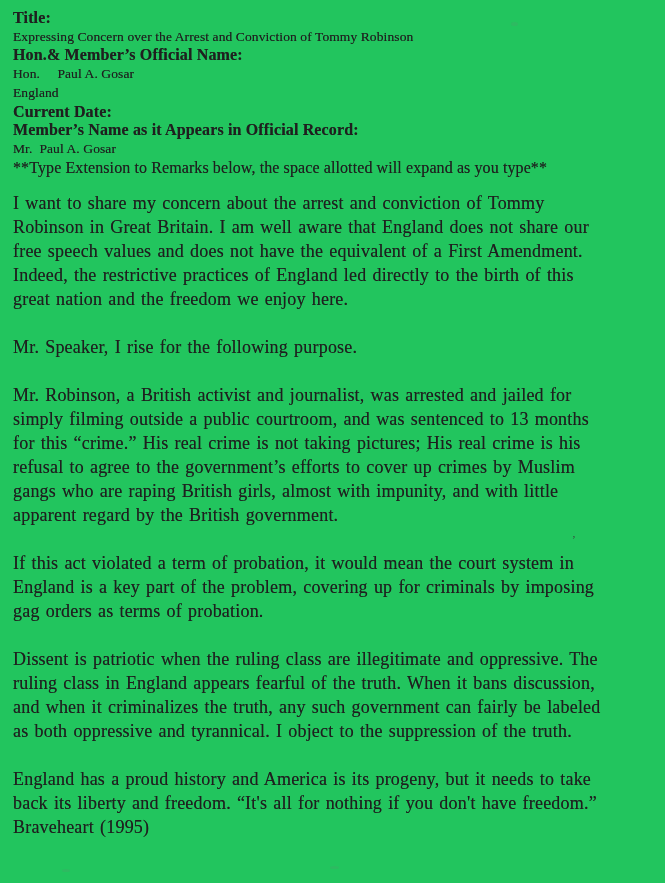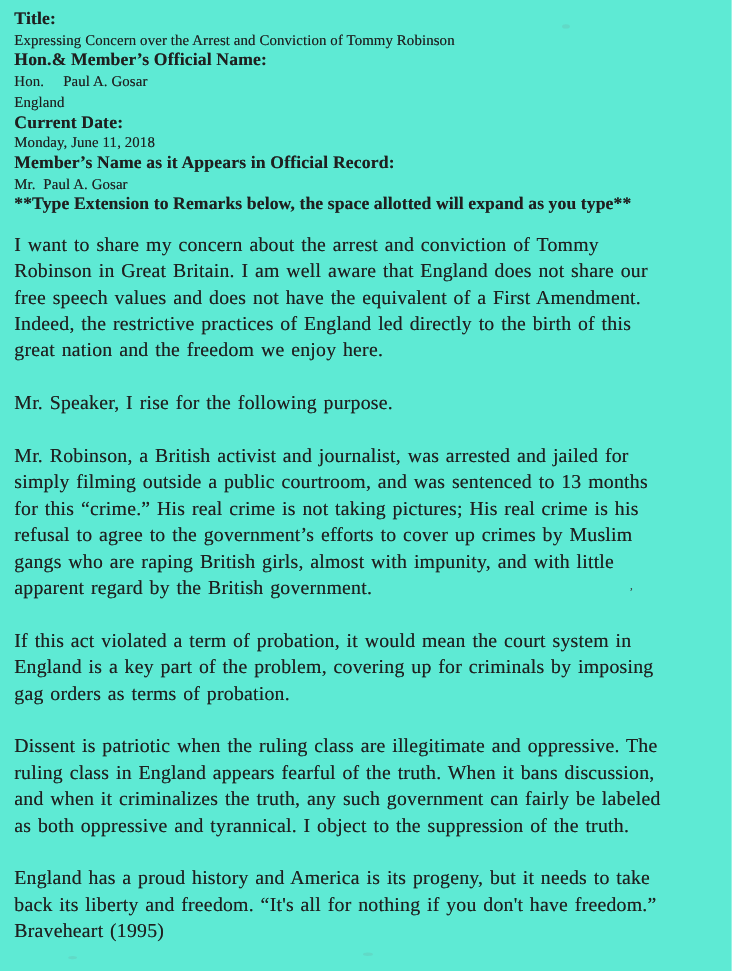--- a/index.html
+++ b/index.html
@@ -14,42 +14,42 @@
     position: relative;
   }
   .page {
     position: absolute;
     inset: 0;
     padding: 9px 14px 0 13px;
     box-sizing: border-box;
     font-family: "Liberation Serif", serif;
     color: #1f1f1f;
     text-shadow: 0 0 0.55px rgba(30,30,30,0.62);
-    background: #5eead4;
+    background: #22c55e;
   }
   
   .form-header {
     width: 100%;
   }
   .f-label {
     font-weight: bold;
     font-size: 16px;
     line-height: 18.7px;
     letter-spacing: 0.15px;
     white-space: pre;
   }
   .f-value {
     font-weight: normal;
     font-size: 13.5px;
     line-height: 18.7px;
     letter-spacing: 0.1px;
     white-space: pre;
   }
   .instruction {
-    font-weight: bold;
+    font-weight: normal;
     font-size: 16px;
     line-height: 18.7px;
     letter-spacing: 0.1px;
     white-space: pre;
   }
   
   .remarks {
     margin-top: 14px;
     font-size: 18px;
     line-height: 24px;
@@ -87,21 +87,20 @@
   <div class="form-header">
     <div class="f-label">Title:</div>
     <div class="f-value">Expressing Concern over the Arrest and Conviction of Tommy Robinson</div>
 
     <div class="f-label">Hon.&amp; Member’s Official Name:</div>
     <div class="f-value">Hon.     Paul A. Gosar</div>
 
     <div class="f-value">England</div>
 
     <div class="f-label">Current Date:</div>
-    <div class="f-value">Monday, June 11, 2018</div>
 
     <div class="f-label">Member’s Name as it Appears in Official Record:</div>
     <div class="f-value">Mr.  Paul A. Gosar</div>
 
     <div class="instruction">**Type Extension to Remarks below, the space allotted will expand as you type**</div>
   </div>
 
   <div class="remarks">
     <p>I want to share my concern about the arrest and conviction of Tommy
 Robinson in Great Britain. I am well aware that England does not share our

